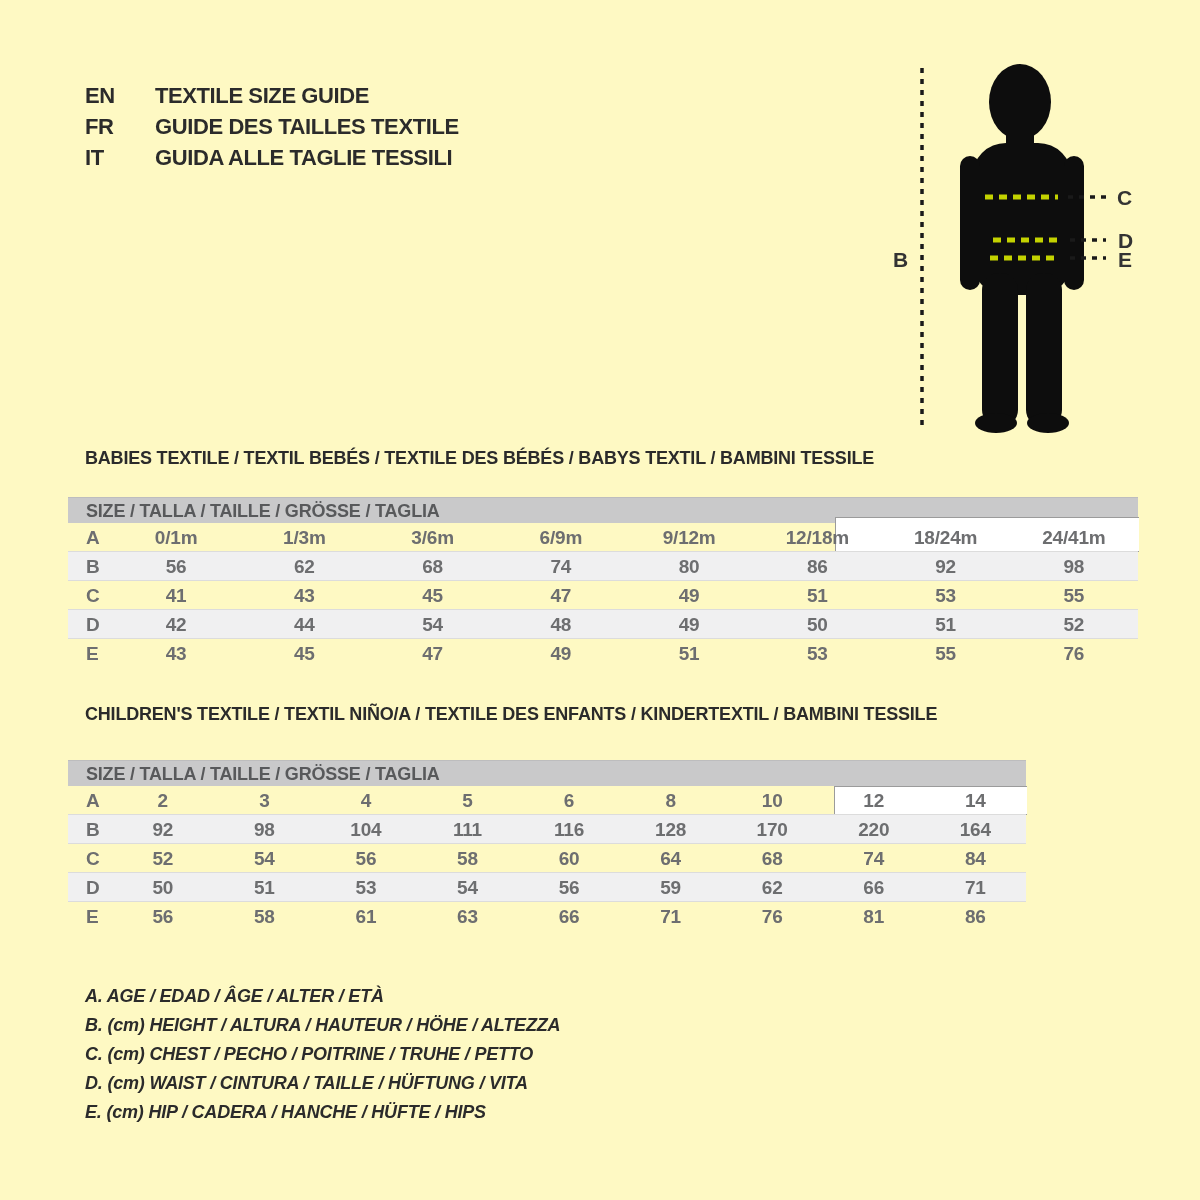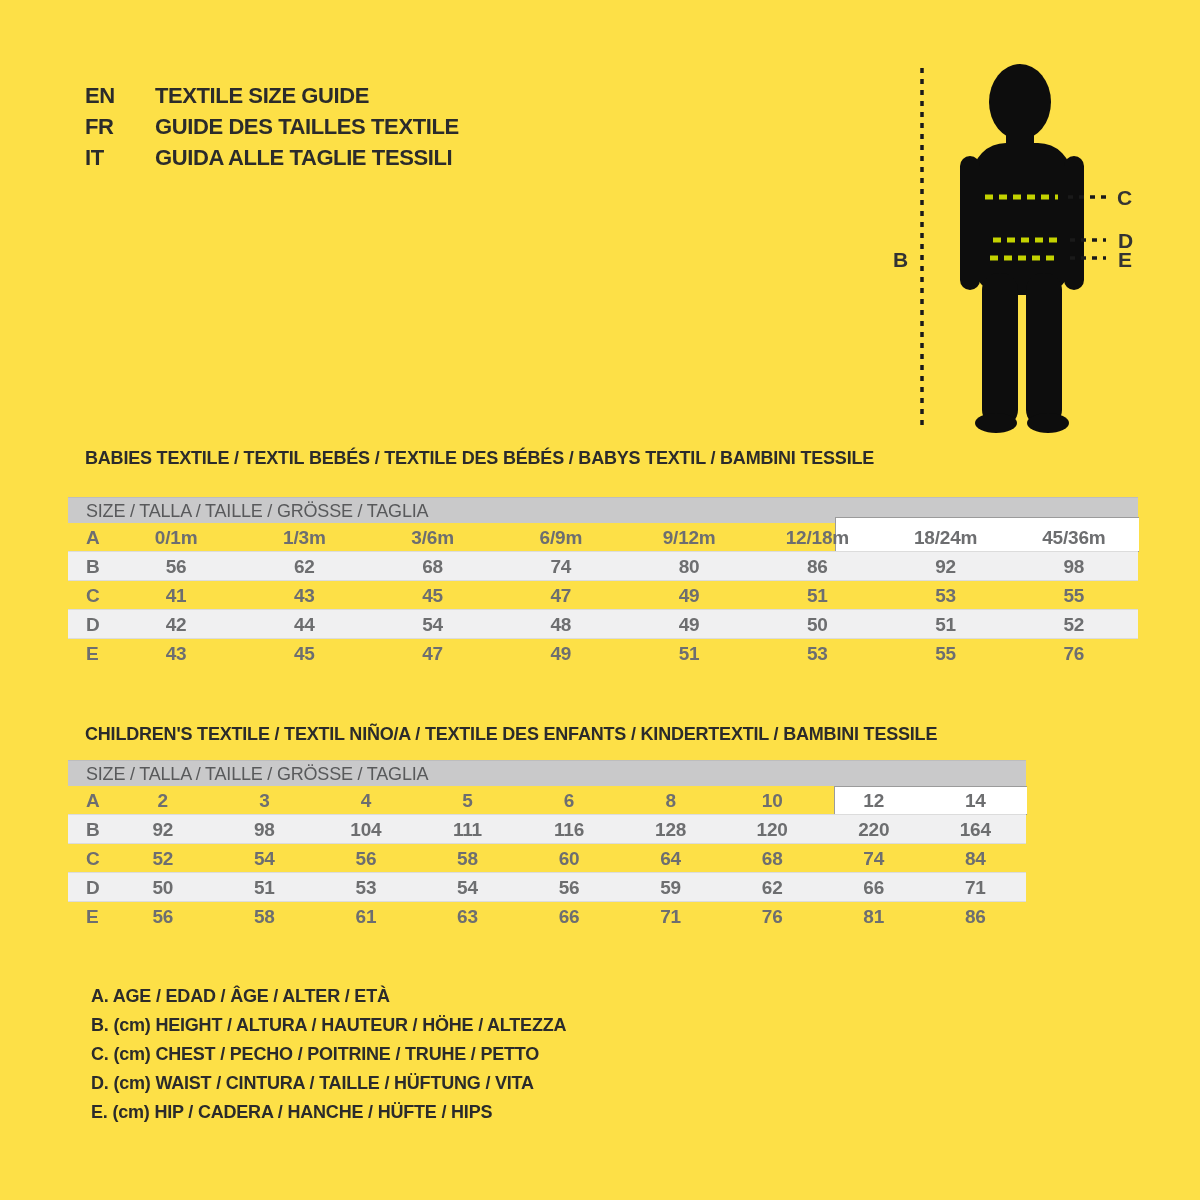--- a/index.html
+++ b/index.html
@@ -3,21 +3,21 @@
 <meta charset="utf-8">
 <style>
   * { margin: 0; padding: 0; box-sizing: border-box; }
   html, body { background: #ffffff; }
   body { font-family: "Liberation Sans", sans-serif; }
 
   .canvas {
     position: relative;
     width: 1200px;
     height: 1200px;
-    background: #fde047;
+    background: #fef9c3;
     overflow: hidden;
   }
 
   
   .lang-block { position: absolute; left: 85px; top: 80px; }
   .lang-row { display: flex; height: 31px; line-height: 31px; }
   .lang-code {
     width: 70px; font-size: 22px; font-weight: 700;
     color: #2b2b2b; letter-spacing: -0.4px;
   }
@@ -35,32 +35,32 @@
   .fig-label-c { left: 1117px; top: 187px; }
   .fig-label-d { left: 1118px; top: 230px; }
   .fig-label-e { left: 1118px; top: 249px; }
 
   
   .section-heading {
     position: absolute; left: 85px;
     font-size: 18px; font-weight: 700; color: #2b2b2b; letter-spacing: -0.2px; text-align: right;
   }
   .heading-babies { top: 448px; }
-  .heading-children { top: 704px; margin-top: 20px; }
+  .heading-children { top: 704px; }
 
   
   .size-table { position: absolute; left: 68px; }
   .table-babies { top: 497px; width: 1070px; }
   .table-children { top: 760px; width: 958px; }
 
   .t-head {
     height: 26px; line-height: 26px;
     background: #c9c9ca; border-top: 1px solid #bdbdbe;
     padding-left: 18px;
-    font-size: 18px; font-weight: 400; color: #58595b; letter-spacing: -0.2px;
+    font-size: 18px; font-weight: 700; color: #58595b; letter-spacing: -0.2px;
   }
   .t-row {
     position: relative; z-index: 2;
     display: flex; height: 29px; line-height: 29px;
     border-bottom: 1px solid #dcdcdc;
     background: transparent;
   }
   .t-row:last-child { border-bottom: none; }
   .t-row.stripe { background: #f0f0f1; }
   .t-cell {
@@ -74,21 +74,21 @@
   
   .sel-box {
     position: absolute; z-index: 1;
     background: #ffffff;
     border: 1px solid #9b9b9b; border-right: none;
   }
   .sel-box-babies { left: 835px; top: 517px; width: 304px; height: 35px; }
   .sel-box-children { left: 834px; top: 786px; width: 193px; height: 29px; }
 
   
-  .legend-block { position: absolute; left: 91px; top: 982px; }
+  .legend-block { position: absolute; left: 85px; top: 982px; font-style: italic; }
   .legend-line {
     height: 29px; line-height: 29px;
     font-size: 18px; font-weight: 700; color: #2b2b2b; letter-spacing: -0.2px;
   }
 </style>
 </head>
 <body>
 
 <div class="canvas">
 
@@ -142,21 +142,21 @@
     <div>
         <div class="t-row">
           <div class="t-cell t-rowlabel">A</div>
           <div class="t-cell">0/1m</div>
           <div class="t-cell">1/3m</div>
           <div class="t-cell">3/6m</div>
           <div class="t-cell">6/9m</div>
           <div class="t-cell">9/12m</div>
           <div class="t-cell">12/18m</div>
           <div class="t-cell">18/24m</div>
-          <div class="t-cell">45/36m</div>
+          <div class="t-cell">24/41m</div>
         </div>
         <div class="t-row stripe">
           <div class="t-cell t-rowlabel">B</div>
           <div class="t-cell">56</div>
           <div class="t-cell">62</div>
           <div class="t-cell">68</div>
           <div class="t-cell">74</div>
           <div class="t-cell">80</div>
           <div class="t-cell">86</div>
           <div class="t-cell">92</div>
@@ -216,21 +216,21 @@
           <div class="t-cell">14</div>
         </div>
         <div class="t-row stripe">
           <div class="t-cell t-rowlabel">B</div>
           <div class="t-cell">92</div>
           <div class="t-cell">98</div>
           <div class="t-cell">104</div>
           <div class="t-cell">111</div>
           <div class="t-cell">116</div>
           <div class="t-cell">128</div>
-          <div class="t-cell">120</div>
+          <div class="t-cell">170</div>
           <div class="t-cell">220</div>
           <div class="t-cell">164</div>
         </div>
         <div class="t-row">
           <div class="t-cell t-rowlabel">C</div>
           <div class="t-cell">52</div>
           <div class="t-cell">54</div>
           <div class="t-cell">56</div>
           <div class="t-cell">58</div>
           <div class="t-cell">60</div>

